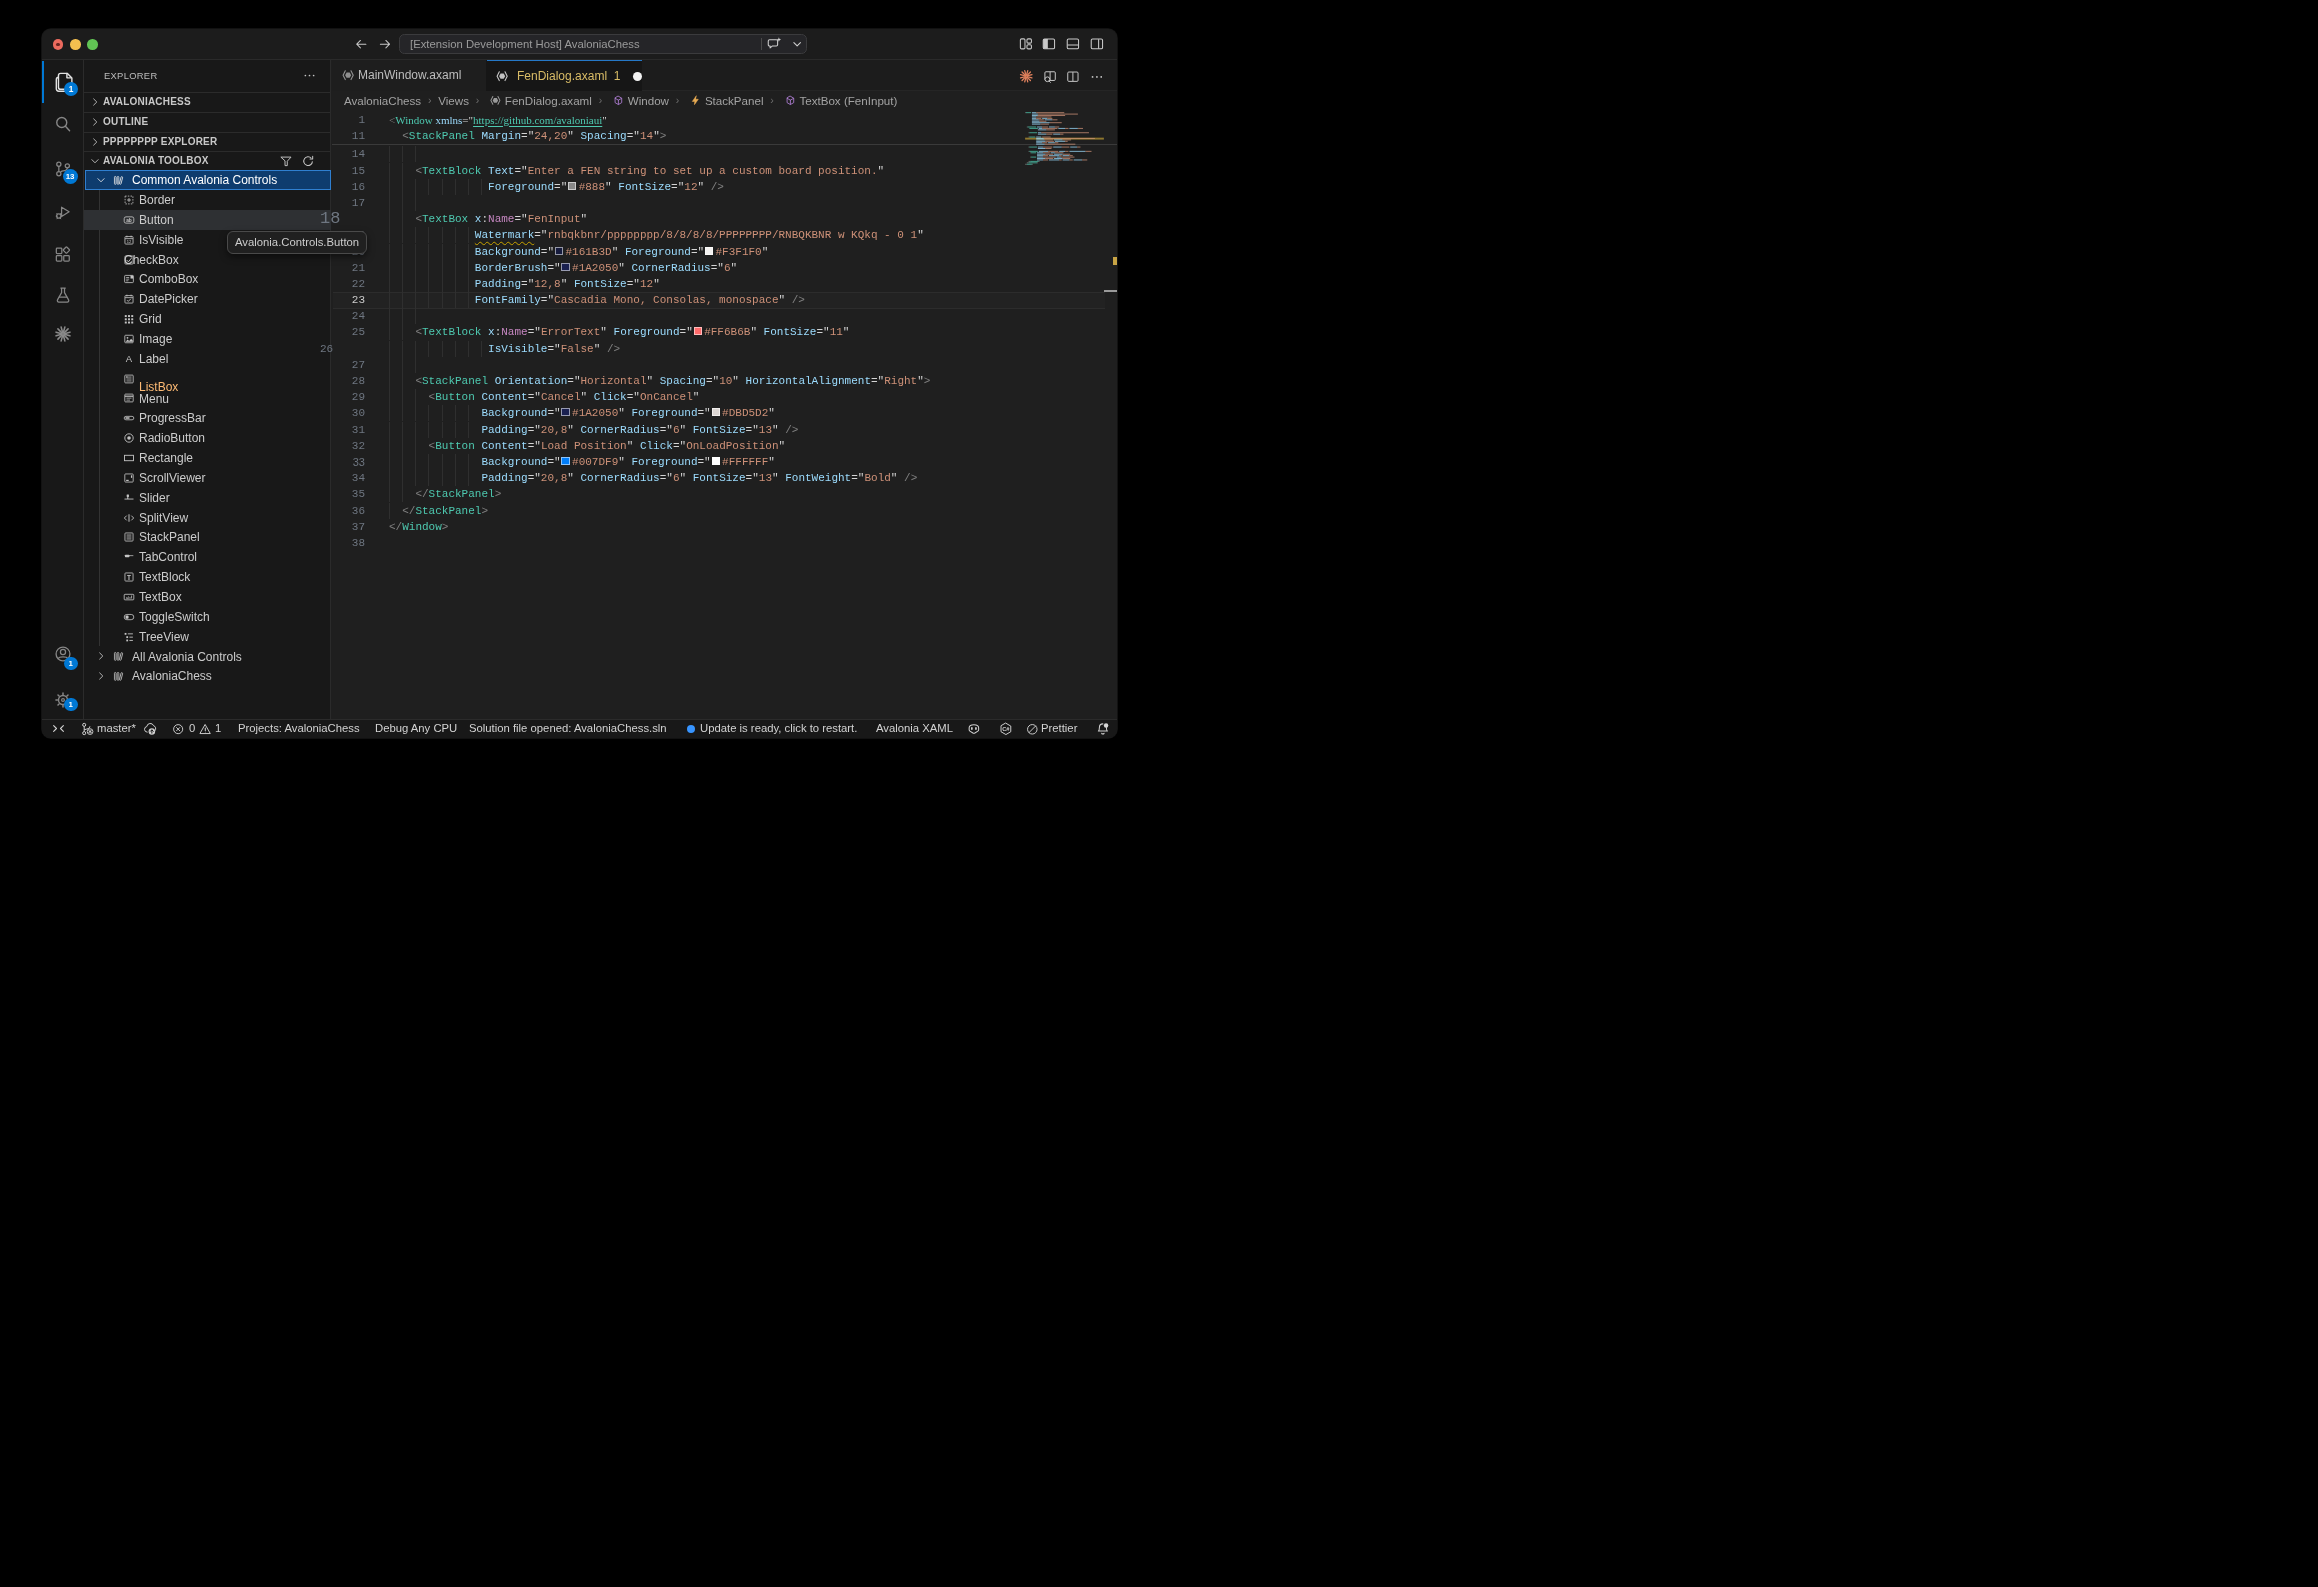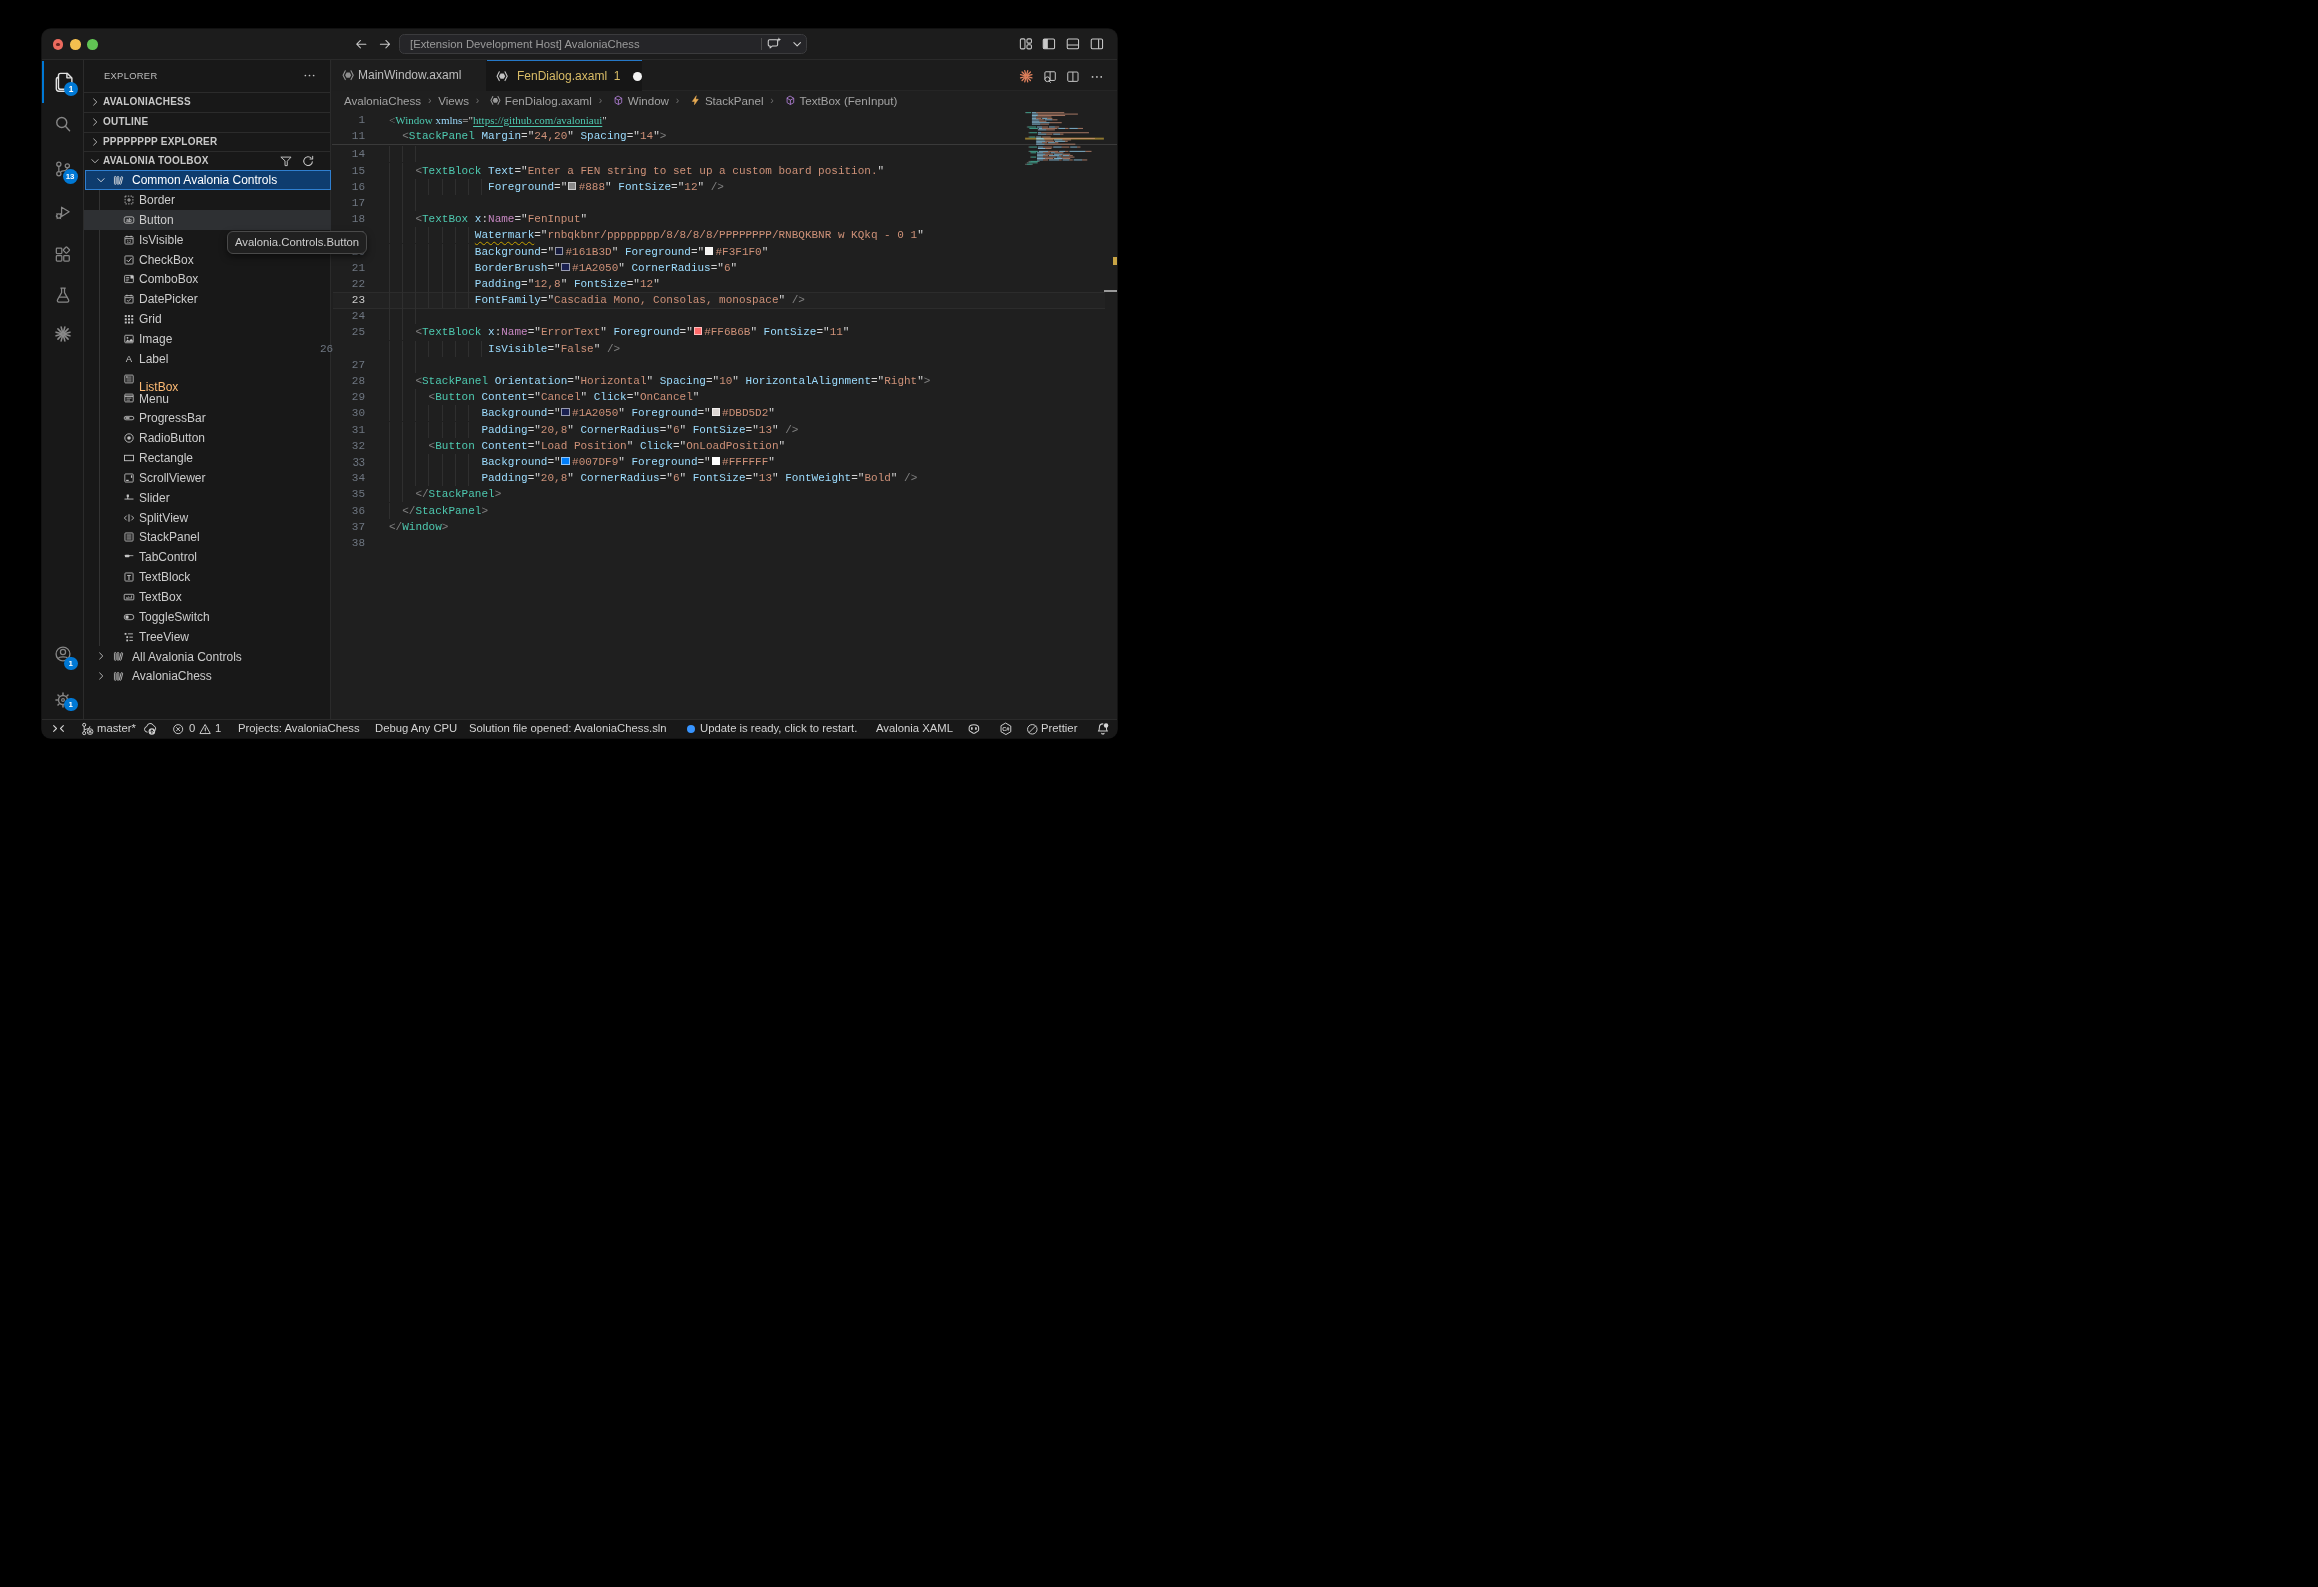--- a/index.html
+++ b/index.html
@@ -178,21 +178,21 @@
 <svg class="a" style="left:81px;top:205px" width="12" height="12" viewBox="0 0 16 16" fill="none">
       <rect x="2.6" y="3.4" width="10.8" height="10" rx="1" stroke="#c5c5c5" stroke-width="1.1"></rect>
       <path d="M2.8 6.2h10.4M5.2 2.2v2.4M10.8 2.2v2.4" stroke="#c5c5c5" stroke-width="1.1"></path>
       <text x="8" y="12.2" font-size="5.4" fill="#c5c5c5" text-anchor="middle" font-family="Liberation Sans">12</text>
     </svg>
 <div class="a " style="left:97px;top:201px;width:165px;height:20px;line-height:20px;font-size:12px;color:#cccccc">IsVisible</div>
 <svg class="a" style="left:81px;top:225px" width="12" height="12" viewBox="0 0 16 16" fill="none">
       <rect x="2.6" y="2.6" width="10.8" height="10.8" rx="1" stroke="#c5c5c5" stroke-width="1.1"></rect>
       <path d="M5.2 8.4l2 2 3.8-4.6" stroke="#c5c5c5" stroke-width="1.3" stroke-linecap="round" stroke-linejoin="round"></path>
     </svg>
-<div class="a " style="left:97px;top:221px;width:165px;height:20px;line-height:20px;font-size:12px;color:#cccccc">CheckBox</div>
+<div class="a " style="left:82px;top:221px;width:165px;height:20px;line-height:20px;font-size:12px;color:#cccccc">CheckBox</div>
 <svg class="a" style="left:81px;top:244px" width="12" height="12" viewBox="0 0 16 16" fill="none">
       <rect x="2.2" y="3.2" width="11.6" height="9.6" rx="1" stroke="#c5c5c5" stroke-width="1.1"></rect>
       <path d="M4.2 6h4M4.2 8.2h4M4.2 10.4h3" stroke="#c5c5c5" stroke-width="1"></path>
       <path d="M10 3.4h3.6v4H10z" fill="#c5c5c5"></path>
     </svg>
 <div class="a " style="left:97px;top:240px;width:165px;height:20px;line-height:20px;font-size:12px;color:#cccccc">ComboBox</div>
 <svg class="a" style="left:81px;top:264px" width="12" height="12" viewBox="0 0 16 16" fill="none">
       <rect x="2.6" y="3.4" width="10.8" height="10" rx="1" stroke="#c5c5c5" stroke-width="1.1"></rect>
       <path d="M2.8 6.2h10.4M5.2 2.2v2.4M10.8 2.2v2.4" stroke="#c5c5c5" stroke-width="1.1"></path>
       <path d="M5.4 9.6l1.6 1.6 3.4-3.4" stroke="#c5c5c5" stroke-width="1.2" fill="none"></path>
@@ -405,21 +405,21 @@
       <div class="g" style="left:136px"></div>
       <div class="g" style="left:149px"></div>
     </div>
 <div class="a " style="left:347px;top:150px;width:735px;height:16px;line-height:16px;font-family:'Liberation Mono',monospace;font-size:11px;white-space:pre;color:#ccc">               <span class="at">Foreground</span><span class="eq">=</span><span class="q">"</span><i class="sw" style="background:#888888"></i><span class="s">#888</span><span class="q">"</span> <span class="at">FontSize</span><span class="eq">=</span><span class="q">"</span><span class="s">12</span><span class="q">"</span> <span class="p">/&gt;</span></div>
 <div class="a " style="left:278px;top:166px;width:45px;height:16px;line-height:16px;font-family:'Liberation Mono',monospace;font-size:11px;color:#6e7681;text-align:right">17</div>
 <div class="a " style="left:290px;top:166px;width:772px;height:16px;">
       <div class="g" style="left:57px"></div>
       <div class="g" style="left:70px"></div>
       <div class="g" style="left:83px"></div>
     </div>
-<div class="a " style="left:278px;top:182px;width:45px;height:16px;line-height:16px;font-family:'Liberation Mono',monospace;font-size:11px;color:#6e7681;text-align:right">18</div>
+<div class="a " style="left:278px;top:182px;width:45px;height:16px;line-height:16px;font-family:'Liberation Mono',monospace;font-size:17px;color:#6e7681;">18</div>
 <div class="a " style="left:290px;top:182px;width:772px;height:16px;">
       <div class="g" style="left:57px"></div>
       <div class="g" style="left:70px"></div>
     </div>
 <div class="a " style="left:347px;top:182px;width:735px;height:16px;line-height:16px;font-family:'Liberation Mono',monospace;font-size:11px;white-space:pre;color:#ccc">    <span class="p">&lt;</span><span class="t">TextBox</span> <span class="at">x</span><span class="q">:</span><span class="nm">Name</span><span class="eq">=</span><span class="q">"</span><span class="s">FenInput</span><span class="q">"</span></div>
 <div class="a " style="left:278px;top:198px;width:45px;height:16px;line-height:16px;font-family:'Liberation Mono',monospace;font-size:11px;color:#6e7681;text-align:right">19</div>
 <div class="a " style="left:290px;top:198px;width:772px;height:16px;">
       <div class="g" style="left:57px"></div>
       <div class="g" style="left:70px"></div>
       <div class="g" style="left:83px"></div>

